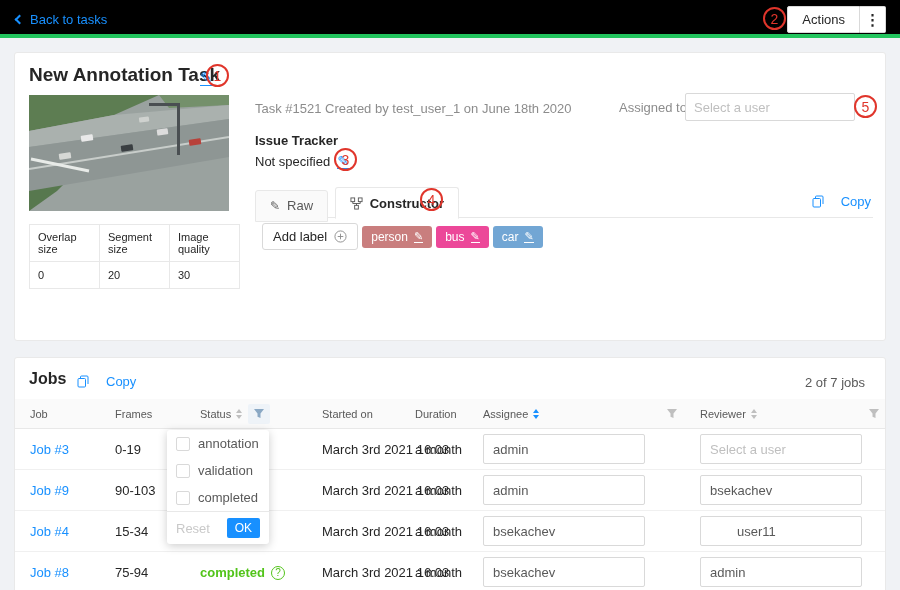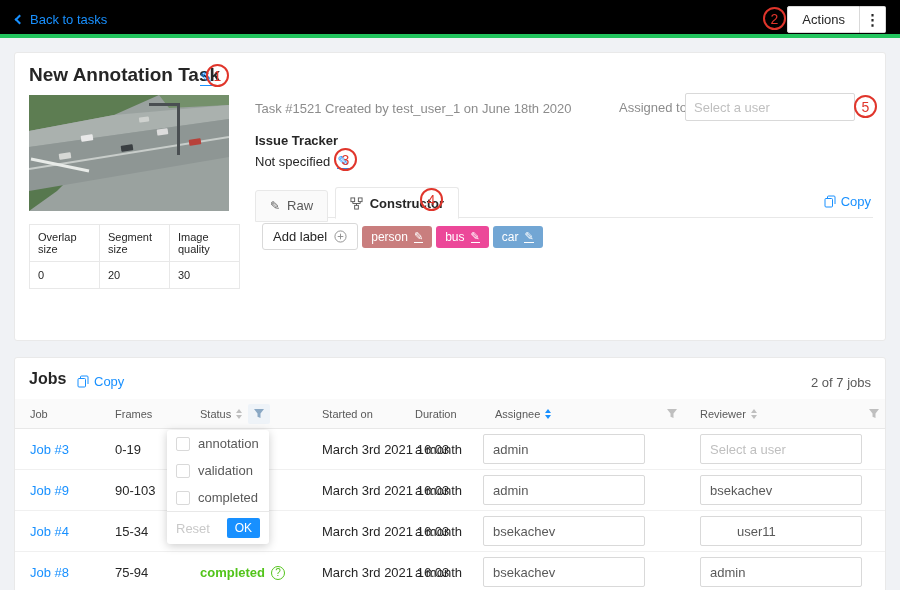--- a/index.html
+++ b/index.html
@@ -39,32 +39,32 @@
   .task-meta { position:absolute; left:240px; top:48px; color:#8c8c8c; }
   .assigned-label { position:absolute; left:604px; top:47px; color:#8c8c8c; }
   .assignee-input { position:absolute; left:670px; top:40px; width:170px; height:28px; border:1px solid #d9d9d9; border-radius:2px; padding:0 8px; font-size:13px; font-family:"Liberation Sans",sans-serif; color:#262626; }
   input::placeholder { color:#bfbfbf; }
   .issue-label { position:absolute; left:240px; top:80px; font-weight:bold; }
   .issue-value { position:absolute; left:240px; top:101px; display:flex; gap:7px; align-items:center; }
 
   .tabbar { position:absolute; left:240px; right:12px; top:134px; height:31px; border-bottom:1px solid #e8e8e8; }
   .tab { display:inline-flex; align-items:center; gap:7px; padding:0 14px; height:32px; border:1px solid #e8e8e8; border-radius:3px 3px 0 0; background:#fafafa; color:#595959; margin-right:3px; position:relative; cursor:pointer; }
   .tab.active { background:#fff; border-bottom:1px solid #fff; color:#262626; font-weight:600; z-index:1; }
-  .copy-link { display:inline-flex; align-items:center; gap:5px; color:#1890ff; cursor:pointer; }
+  .copy-link { display:inline-flex; align-items:center; gap:17px; color:#1890ff; cursor:pointer; }
   .tab-copy { position:absolute; right:2px; top:7px; }
 
   .label-row { position:absolute; left:247px; top:170px; display:flex; align-items:center; gap:4px; }
   .add-label-btn { height:27px; border:1px solid #d9d9d9; border-radius:3px; background:#fff; display:inline-flex; align-items:center; gap:7px; padding:0 10px; font-size:13px; color:#262626; cursor:pointer; }
   .chip { height:22px; border-radius:3px; padding:0 9px; display:inline-flex; align-items:center; gap:6px; color:#fff; font-size:12px; cursor:pointer; }
   .chip .edit-pencil { color:#fff; border-bottom-color:#fff; font-size:11px; }
 
   
   .jobs-title { position:absolute; left:14px; top:12px; font-size:16px; font-weight:bold; }
   .jobs-copy { position:absolute; left:62px; top:16px; }
-  .jobs-count { position:absolute; right:14px; top:17px; color:#595959; }
+  .jobs-count { position:absolute; right:20px; top:17px; color:#595959; }
 
   .jhead { position:absolute; left:0; right:0; top:41px; height:30px; background:#fafafa; border-bottom:1px solid #e8e8e8; }
   .hcell { position:absolute; top:0; height:30px; line-height:30px; color:#595959; font-size:11px; display:flex; align-items:center; }
   .carets { display:inline-flex; flex-direction:column; gap:2px; margin-left:5px; }
   .c-up { width:0; height:0; border-left:3.5px solid transparent; border-right:3.5px solid transparent; border-bottom:4px solid #bfbfbf; }
   .c-down { width:0; height:0; border-left:3.5px solid transparent; border-right:3.5px solid transparent; border-top:4px solid #bfbfbf; }
   .sorted .c-up { border-bottom-color:#1890ff; }
   .sorted .c-down { border-top-color:#1890ff; }
   .funnel { position:absolute; top:5px; width:22px; height:20px; display:flex; align-items:center; justify-content:center; border-radius:2px; cursor:pointer; }
   .funnel.active { background:#eef3f8; }
@@ -232,21 +232,21 @@
       <svg width="12" height="12" viewBox="0 0 12 12">
         <path d="M1 1h10L7.5 5.5V10l-3-1.2V5.5L1 1z" fill="#8aa8c4"></path>
       </svg>
     </span>
     <div class="hcell" style="left:307px">
       <span>Started on</span>
     </div>
     <div class="hcell" style="left:400px">
       <span>Duration</span>
     </div>
-    <div class="hcell sorted" style="left:480px">
+    <div class="hcell sorted" style="left:468px">
       <span>Assignee</span>
       <span class="carets">
           <span class="c-up"></span>
           <span class="c-down"></span>
         </span>
     </div>
     <span class="funnel" style="left:646px">
       <svg width="12" height="12" viewBox="0 0 12 12">
         <path d="M1 1h10L7.5 5.5V10l-3-1.2V5.5L1 1z" fill="#bfbfbf"></path>
       </svg>

